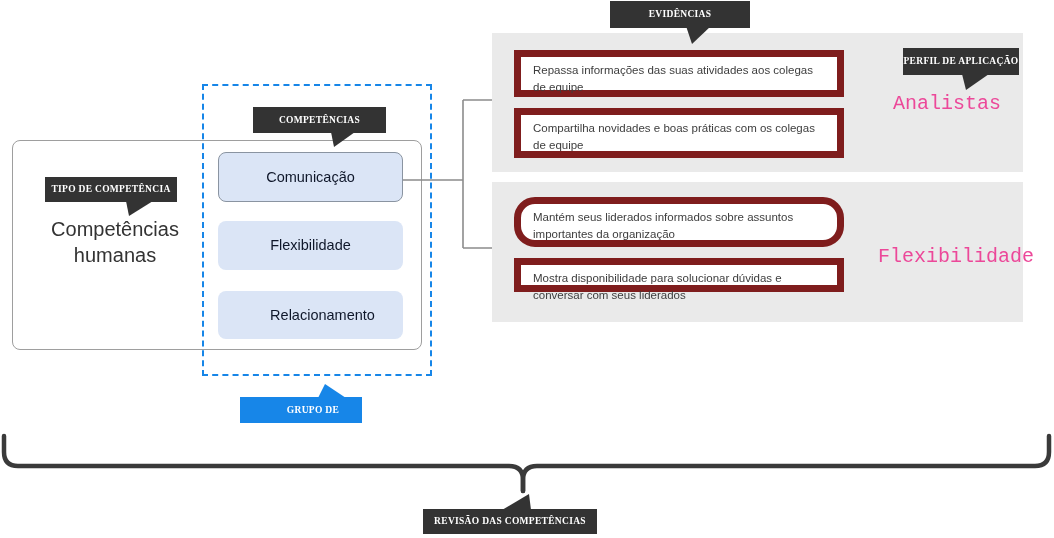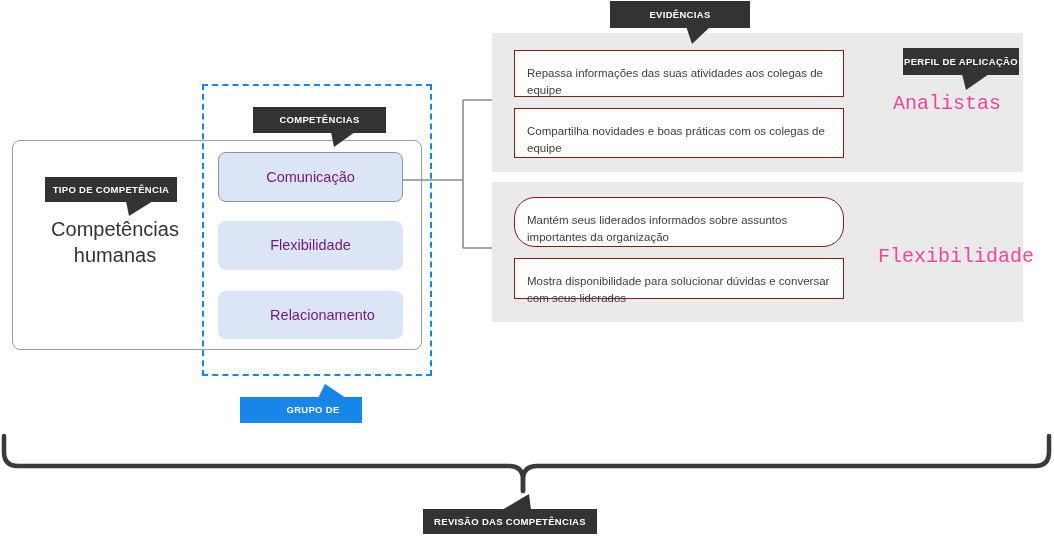--- a/index.html
+++ b/index.html
@@ -19,45 +19,45 @@
     font-size:20px;line-height:26px;color:#333333;
   }
   
   .group-outline{
     left:202px;top:84px;width:230px;height:292px;
     border:2px dashed #1786e8;box-sizing:border-box;background:transparent;
   }
   
   .comp{
     left:218px;width:185px;background:#dbe5f6;border-radius:8px;
-    text-align:center;font-size:14.5px;color:#701a75;box-sizing:border-box;
+    text-align:center;font-size:14.5px;color:#0f172a;box-sizing:border-box;
   }
   .comp-0{top:152px;height:50px;line-height:48px;border:1.5px solid #8a94a1;}
   .comp-1{top:221px;height:49px;line-height:49px;}
   .comp-2{top:291px;height:48px;line-height:48px;padding-left:24px;}
   
   .panel{left:492px;width:531px;background:#eaeaea;}
   .panel-0{top:33px;height:139px;}
   .panel-1{top:182px;height:140px;}
   .evidence{
-    left:514px;width:330px;background:#ffffff;border:1px solid #7f1d1d;
-    box-sizing:border-box;padding:14px 12px;font-size:11.5px;line-height:1.45;
+    left:514px;width:330px;background:#ffffff;border:7px solid #7f1d1d;
+    box-sizing:border-box;padding:5px 12px;font-size:11.5px;line-height:1.45;
     color:#3d3d3d;
   }
   .ev-0{top:50px;height:47px;}
   .ev-1{top:108px;height:50px;}
   .ev-2{top:197px;height:50px;border-radius:21px;}
-  .ev-3{top:258px;height:41px;}
+  .ev-3{top:258px;height:34px;}
   .profile-name{font-size:20px;color:#ec4899;font-family:Liberation Mono, monospace;}
   .pn-0{left:893px;top:92px;}
   .pn-1{left:878px;top:245px;}
   
   .callout{
     background:#333333;color:#ffffff;font-weight:bold;font-size:9.5px;
-    letter-spacing:.3px;text-align:center;box-sizing:border-box;z-index:30;
+    letter-spacing:.3px;text-align:center;box-sizing:border-box;z-index:30;font-family:Liberation Serif, serif;
   }
   .co-tipo{left:45px;top:177px;width:132px;height:25px;line-height:25px;}
   .co-comp{left:253px;top:107px;width:133px;height:26px;line-height:26px;}
   .co-evid{left:610px;top:1px;width:140px;height:27px;line-height:27px;}
   .co-perf{left:903px;top:48px;width:116px;height:27px;line-height:27px;}
   .co-grupo{left:240px;top:397px;width:122px;height:26px;line-height:26px;background:#1786e8;padding-left:24px;}
   .co-rev{left:423px;top:509px;width:174px;height:25px;line-height:25px;}
   #overlay{position:absolute;left:0;top:0;z-index:20;pointer-events:none;}
 </style>
 </head>

